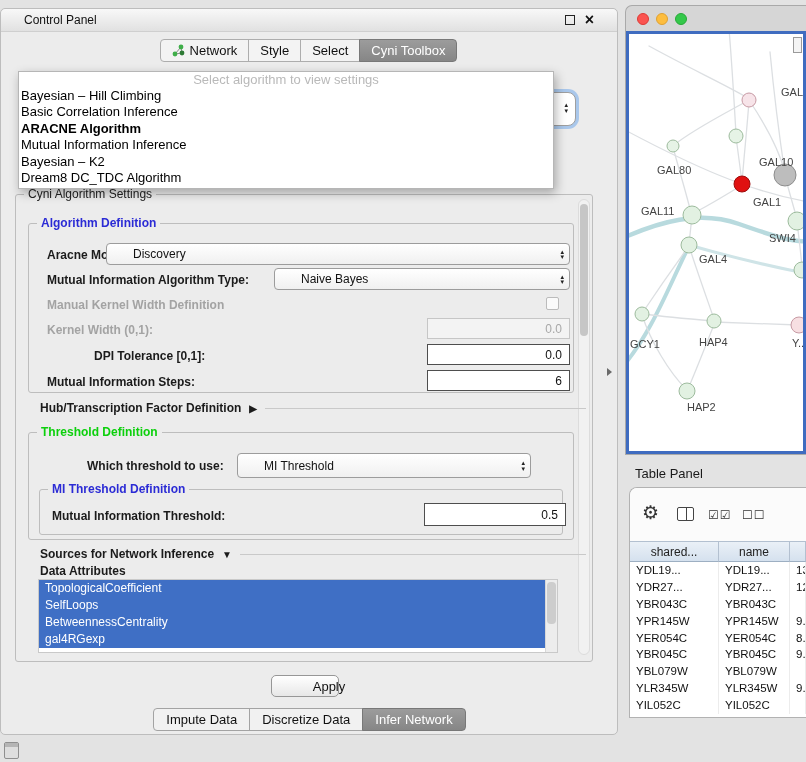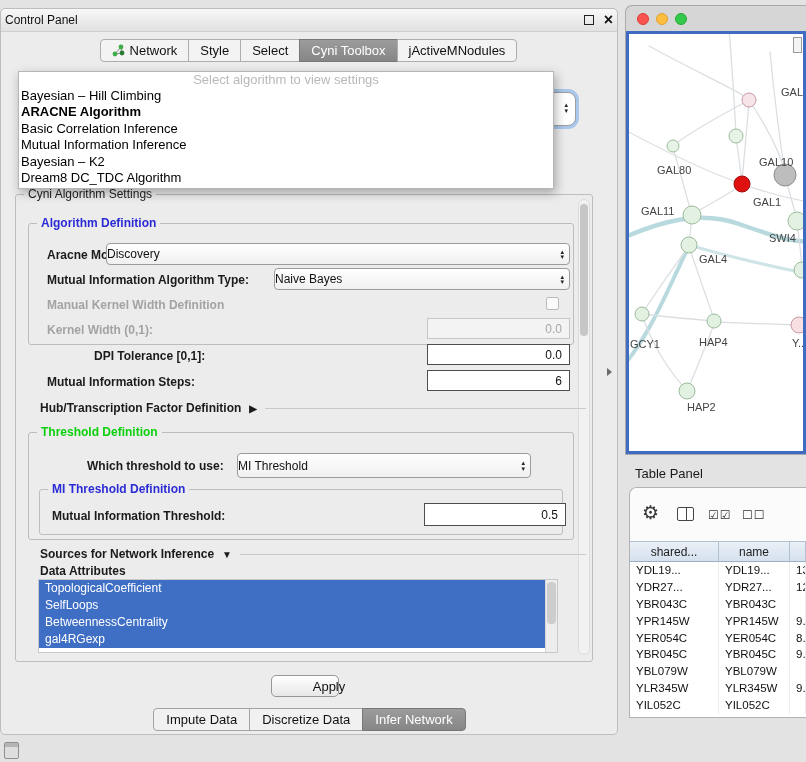--- a/index.html
+++ b/index.html
@@ -1,21 +1,21 @@
 <!DOCTYPE html>
 <html><head>
 <meta charset="utf-8">
 <style>
   html,body{margin:0;padding:0;}
   body{font-family:"Liberation Sans",sans-serif;}
   #screen{position:relative;width:806px;height:762px;background:#e3e3e3;overflow:hidden;}
 
   
   #cw{position:absolute;left:0;top:8px;width:618px;height:727px;background:#ececec;border:1px solid #bdbdbd;border-radius:5px;box-sizing:border-box;}
-  #cw-titlebar{height:22px;background:linear-gradient(#f8f8f8,#e1e1e1);border-bottom:1px solid #cfcfcf;border-radius:5px 5px 0 0;display:flex;align-items:center;padding:0 4px;}
+  #cw-titlebar{height:22px;background:linear-gradient(#f8f8f8,#e1e1e1);border-bottom:1px solid #cfcfcf;border-radius:5px 5px 0 0;display:flex;align-items:center;padding:0 23px;}
   #cw-title{font-size:12px;color:#111;}
   #cw-buttons{margin-left:auto;display:flex;align-items:center;gap:10px;}
   #float-btn{width:8px;height:8px;border:1.5px solid #222;display:inline-block;}
   #close-btn{font-size:16px;font-weight:bold;color:#111;line-height:12px;}
   #tabbar{position:absolute;left:0;top:30px;width:100%;display:flex;justify-content:center;}
   .tab{display:flex;align-items:center;gap:5px;font-size:13px;color:#111;background:#f3f3f3;border:1px solid #adadad;padding:3px 11px;margin-left:-1px;white-space:nowrap;}
   .tab:first-child{border-radius:4px 0 0 4px;}
   .tab:last-child{border-radius:0 4px 4px 0;}
   .tab.active{background:linear-gradient(#9c9c9c,#868686);color:#fff;border-color:#787878;}
 
@@ -29,21 +29,21 @@
   #combo-fragment .arrows{position:absolute;right:7px;top:9px;}
 
   
   .gbox{position:absolute;border:1px solid #bdbdbd;border-radius:3px;box-sizing:border-box;}
   .gtitle{position:absolute;top:-8px;left:8px;background:#ececec;padding:0 4px;font-size:12px;font-weight:bold;white-space:nowrap;}
   .gtitle.plain{font-weight:normal;color:#222;}
   .gtitle.blue{color:#2b2bd5;}
   .gtitle.green{color:#0cd00c;}
   .lbl{position:absolute;font-size:12px;font-weight:bold;color:#1b1b1b;white-space:nowrap;}
   .lbl.disabled{color:#a3a3a3;}
-  .combo{position:absolute;background:linear-gradient(#ffffff,#f0f0f0);border:1px solid #9c9c9c;border-radius:4px;font-size:12px;color:#111;display:flex;align-items:center;padding-left:0;box-sizing:border-box;}
+  .combo{position:absolute;background:linear-gradient(#ffffff,#f0f0f0);border:1px solid #9c9c9c;border-radius:4px;font-size:12px;color:#111;display:flex;align-items:center;padding-left:26px;box-sizing:border-box;}
   .combo .arrows{position:absolute;right:5px;}
   .tfield{position:absolute;background:#fff;border:1px solid #4e4e4e;font-size:12px;color:#111;display:flex;align-items:center;justify-content:flex-end;padding:0 7px;box-sizing:border-box;}
   .tfield.disabled{border:1px solid #c6c6c6;background:#f3f3f3;color:#a8a8a8;}
   .cb{position:absolute;width:13px;height:13px;border:1px solid #bbb;border-radius:2px;background:#fafafa;box-sizing:border-box;}
   .sect-row{position:absolute;display:flex;align-items:center;gap:8px;font-size:12px;font-weight:bold;color:#1b1b1b;}
   .sect-row .tri{font-size:10px;}
   .sect-row .rule{flex:1;border-top:1px solid #c9c9c9;height:0;}
 
   #attr-list{position:absolute;left:22px;top:384px;width:520px;height:74px;background:#fff;border:1px solid #c9c9c9;box-sizing:border-box;}
   .attr-item{height:17px;line-height:17px;font-size:12px;color:#fff;background:#3f6fc5;padding-left:6px;width:calc(100% - 12px);box-sizing:border-box;white-space:nowrap;overflow:hidden;}
@@ -115,33 +115,30 @@
         </div>
         <div class="tab">
           <span>Style</span>
         </div>
         <div class="tab">
           <span>Select</span>
         </div>
         <div class="tab active">
           <span>Cyni Toolbox</span>
         </div>
-        <div class="tab">
-          <span>jActiveMNodules</span>
-        </div>
       </div>
 
     <div class="gbox" style="left:14px;top:185px;width:578px;height:468px;">
       <span class="gtitle plain">Cyni Algorithm Settings</span>
 
       <div id="main-scroll">
           <div id="main-thumb"></div>
         </div>
 
-      <div class="gbox" style="left:12px;top:28px;width:546px;height:122px;">
+      <div class="gbox" style="left:12px;top:28px;width:546px;height:170px;">
         <span class="gtitle blue">Algorithm Definition</span>
 
         <span class="lbl" style="left:18px;top:24px;">Aracne Mode:</span>
         <div class="combo" style="left:77px;top:19px;width:464px;height:22px;">
           <span>Discovery</span>
           <span class="arrows">
               <span>▴</span>
               <span>▾</span>
             </span>
         </div>
@@ -224,22 +221,22 @@
   <div id="combo-fragment">
     <span class="arrows">
         <span>▴</span>
         <span>▾</span>
       </span>
   </div>
   <div id="algo-popup">
     <div id="popup-placeholder">Select algorithm to view settings</div>
     <div id="popup-list">
         <div class="popup-item">Bayesian – Hill Climbing</div>
+        <div class="popup-item">Basic Correlation Inference</div>
         <div class="popup-item selected">ARACNE Algorithm</div>
-        <div class="popup-item">Basic Correlation Inference</div>
         <div class="popup-item">Mutual Information Inference</div>
         <div class="popup-item">Bayesian – K2</div>
         <div class="popup-item">Dream8 DC_TDC Algorithm</div>
       </div>
   </div>
 
   <div id="divider-grip"></div>
   <div id="dock-icon"></div>
 
   <div id="nw">

